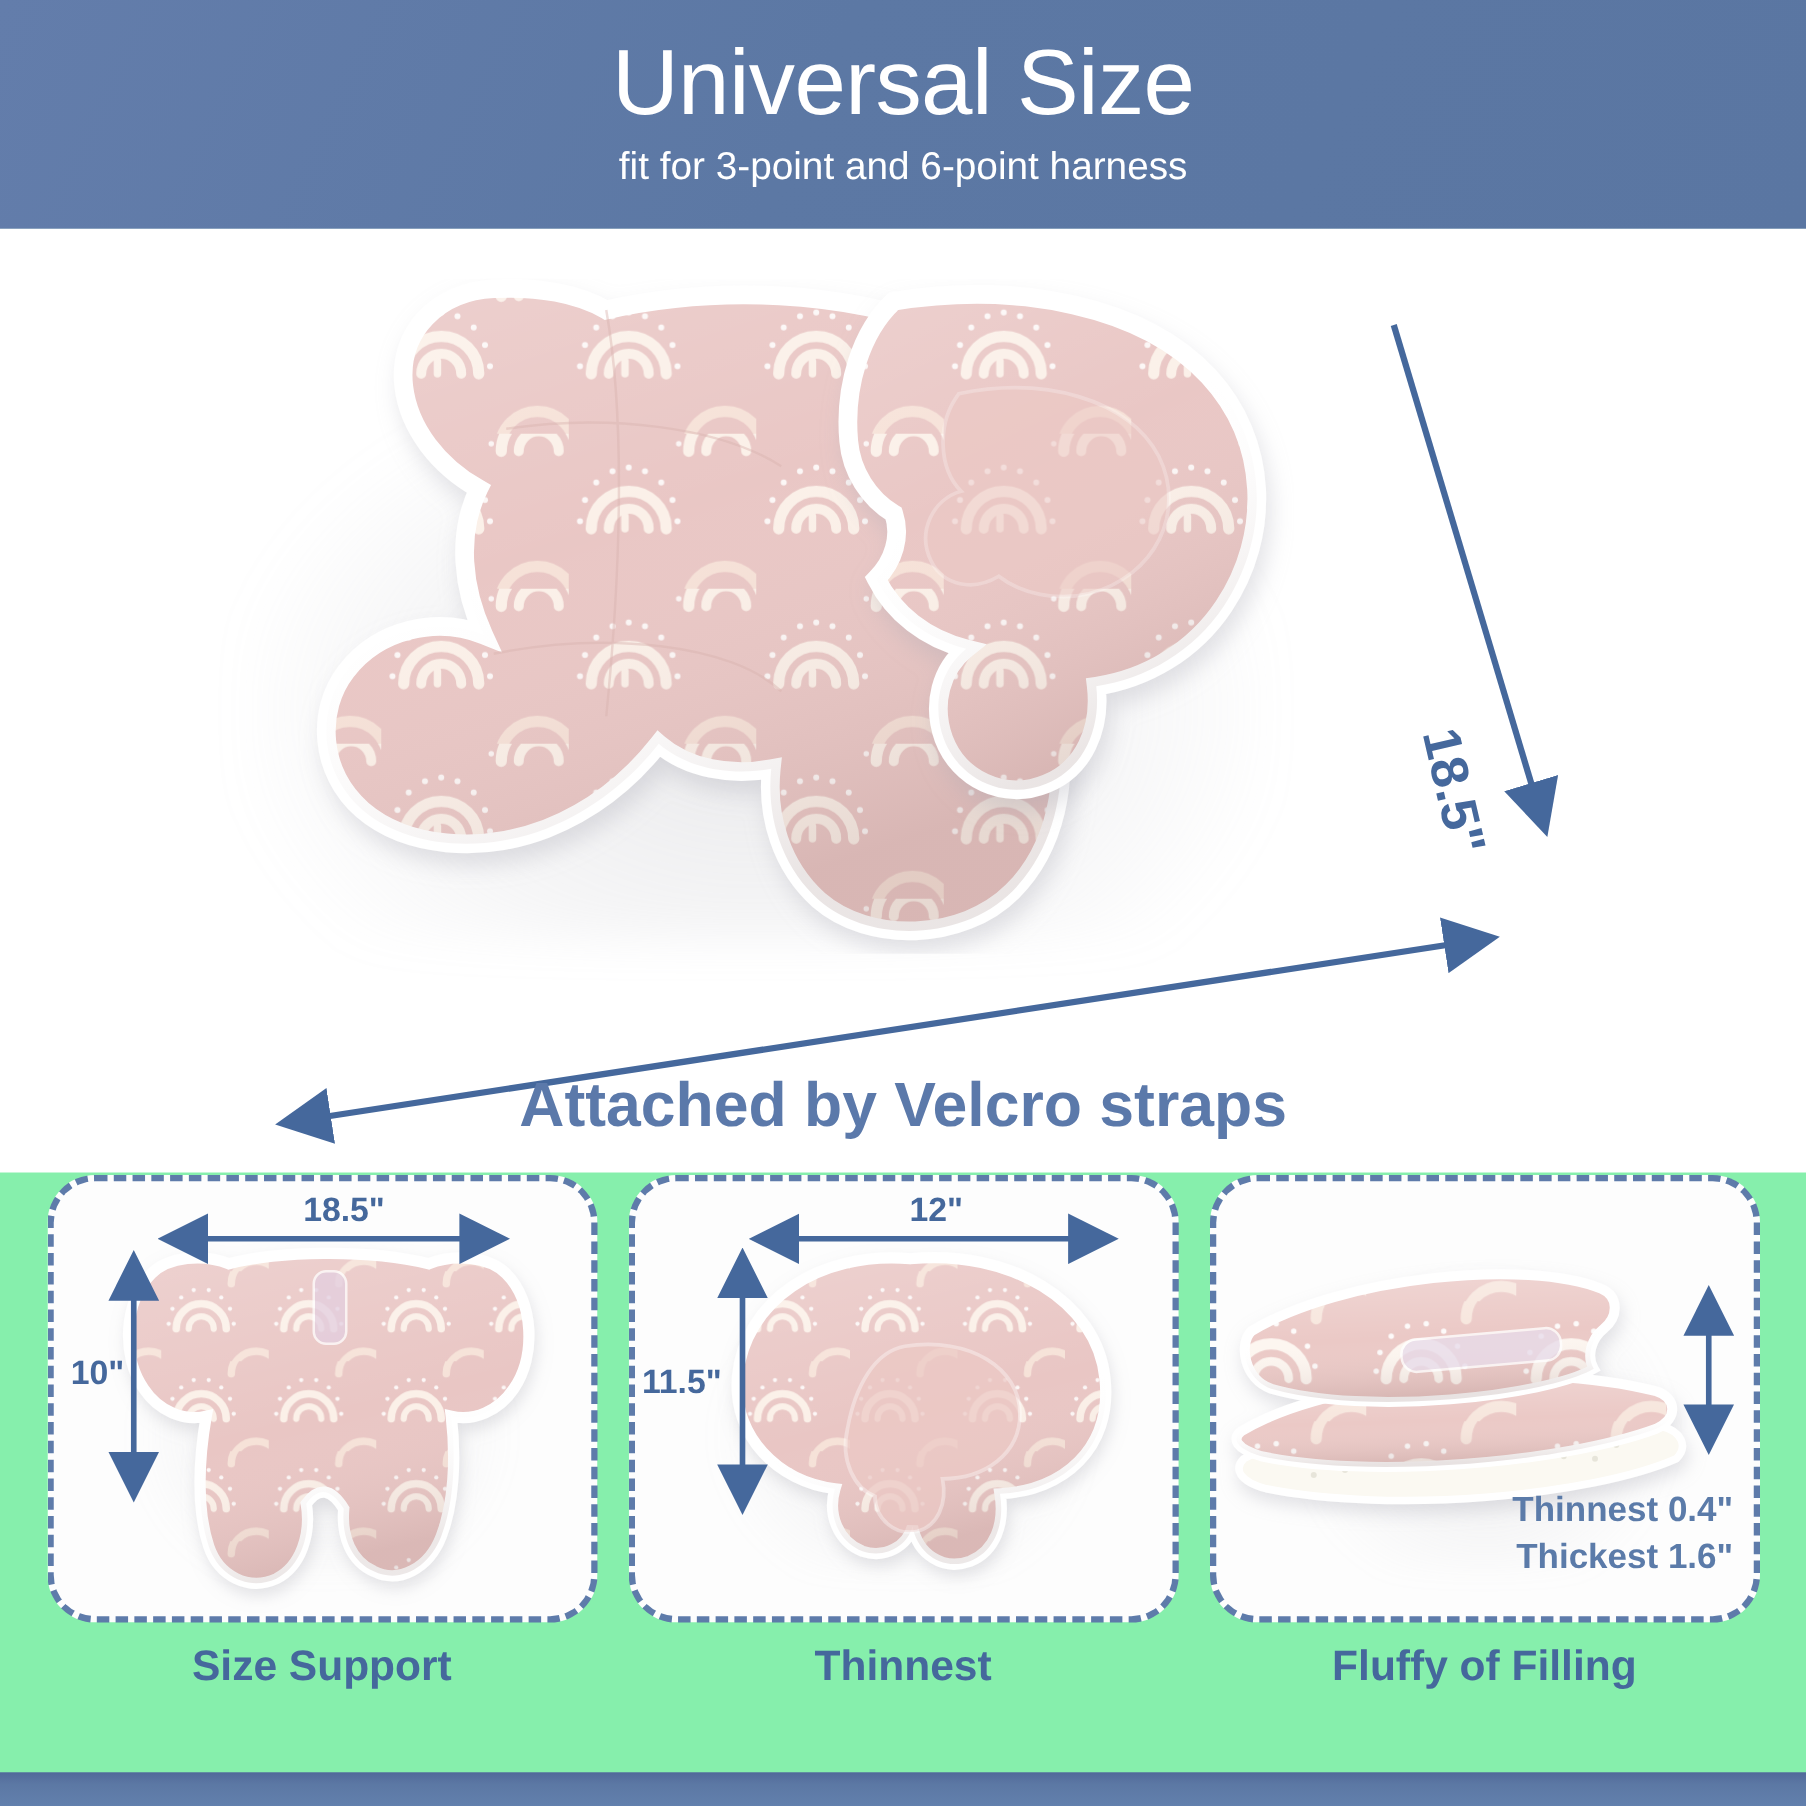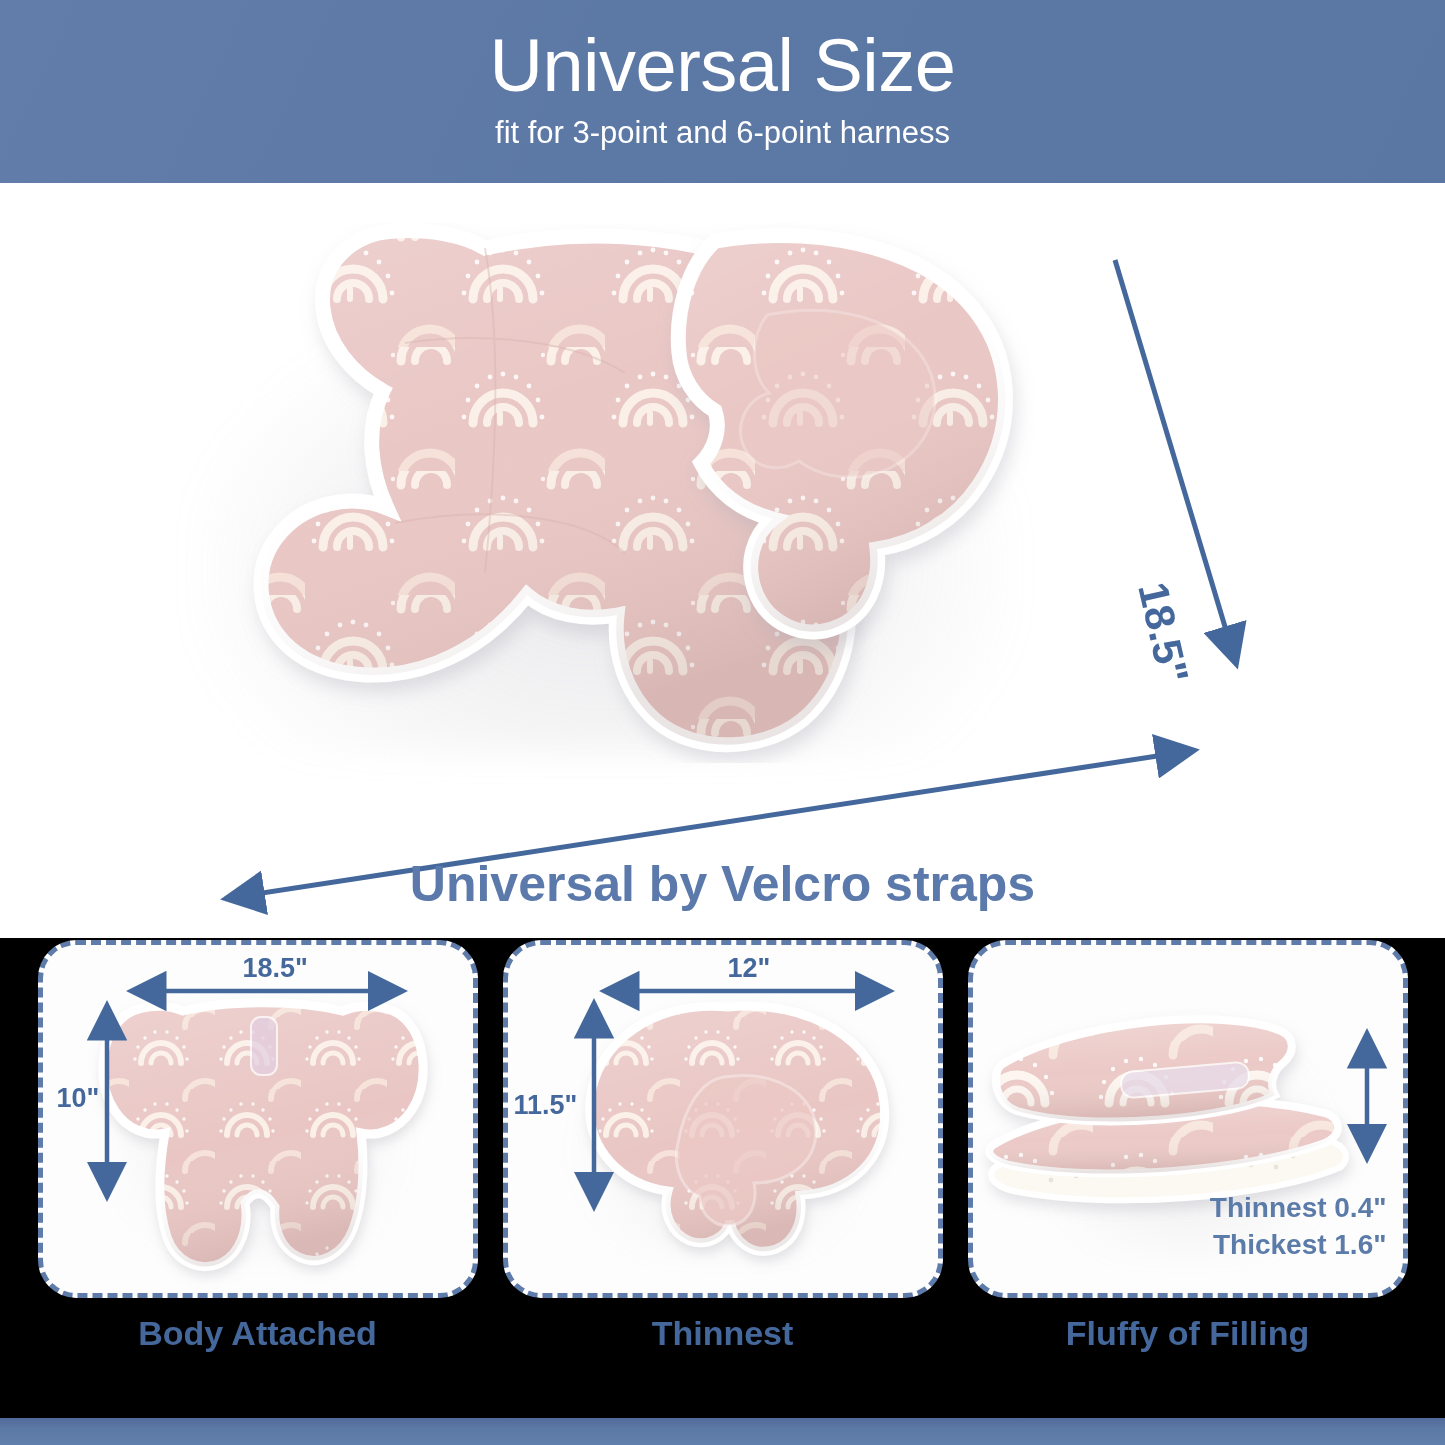--- a/index.html
+++ b/index.html
@@ -10,21 +10,21 @@
     height: 1445px;
     overflow: hidden;
     background: #ffffff;
     font-family: "Liberation Sans", "DejaVu Sans", sans-serif;
   }
 
   .page {
     position: relative;
     width: 1445px;
     height: 1445px;
-    background: #000000;
+    background: #86efac;
   }
 
   
   .header-banner {
     position: absolute;
     left: 0; top: 0;
     width: 1445px;
     height: 183px;
     background: #5C78A4;
     background-image: linear-gradient(115deg, #637dab 0%, #5C78A4 45%, #5A76A2 100%);
@@ -331,21 +331,21 @@
         <line x1="960" y1="37" x2="1080" y2="437" stroke="#45689C" stroke-width="5" marker-end="url(#ahD)"></line>
 
         <line x1="75" y1="675" x2="1035" y2="528" stroke="#45689C" stroke-width="5" marker-end="url(#ahD)" marker-start="url(#ahDs)"></line>
       </svg>
     </div>
 
     <div class="dim-label dim-185-hero">18.5"</div>
     <div class="dim-label dim-24-hero">24"</div>
   </div>
 
-  <div class="velcro-heading">Universal by Velcro straps</div>
+  <div class="velcro-heading">Attached by Velcro straps</div>
 
   <div class="panels">
 
     <div class="panel-wrap">
       <div class="panel-box">
         <div class="panel-soft-shadow"></div>
 
         <svg width="440" height="358" viewBox="0 0 440 358" style="position:absolute;left:0;top:0;">
           <defs>
             <pattern id="patSm1" width="86" height="72" patternUnits="userSpaceOnUse">
@@ -424,21 +424,21 @@
               <path d="M9,0 L0,4.5 L9,9 Z" fill="#45689C"></path>
             </marker>
           </defs>
           <line x1="92" y1="46" x2="356" y2="46" stroke="#45689C" stroke-width="4.5" marker-start="url(#a1s)" marker-end="url(#a1e)"></line>
           <line x1="64" y1="64" x2="64" y2="248" stroke="#45689C" stroke-width="4.5" marker-start="url(#a1s)" marker-end="url(#a1e)"></line>
         </svg>
 
         <div class="panel-dim-label" style="left:200px; top:8px;">18.5"</div>
         <div class="panel-dim-label" style="left:14px; top:138px;">10"</div>
       </div>
-      <div class="panel-caption">Body Attached</div>
+      <div class="panel-caption">Size Support</div>
     </div>
 
     <div class="panel-wrap">
       <div class="panel-box">
         <div class="panel-soft-shadow"></div>
 
         <svg width="440" height="358" viewBox="0 0 440 358" style="position:absolute;left:0;top:0;">
           <defs>
             <pattern id="patSm2" width="86" height="72" patternUnits="userSpaceOnUse">
               <rect width="86" height="72" fill="#e9c6c4"></rect>

